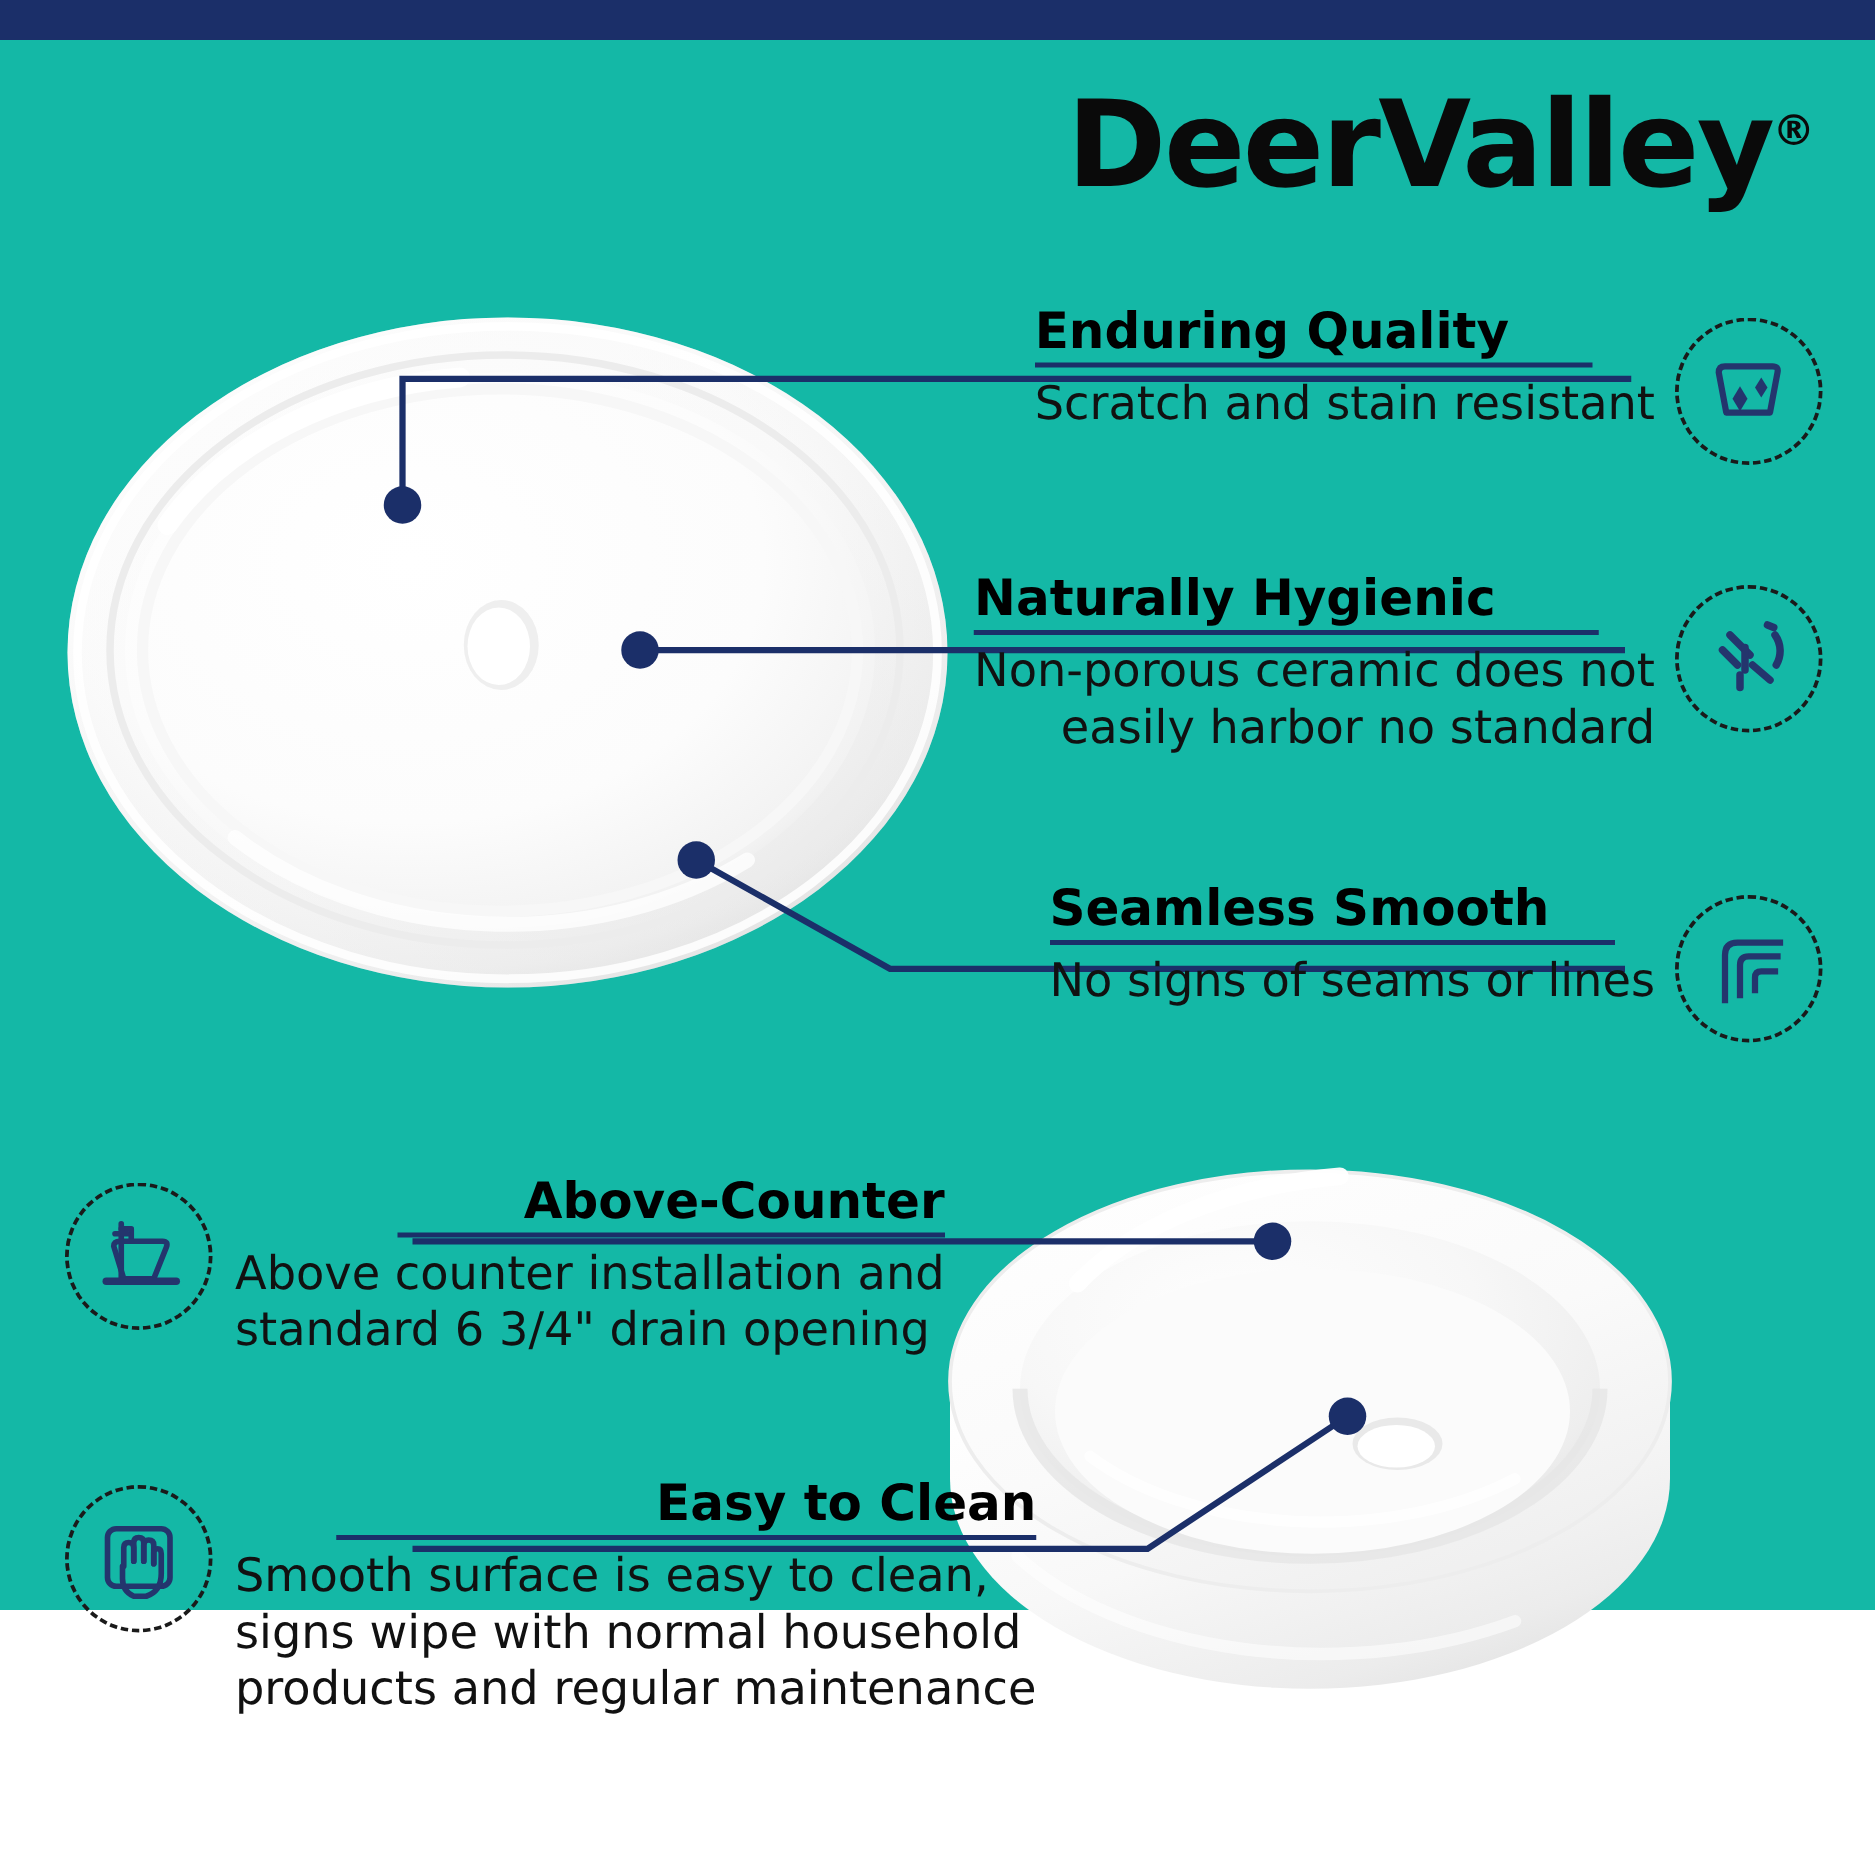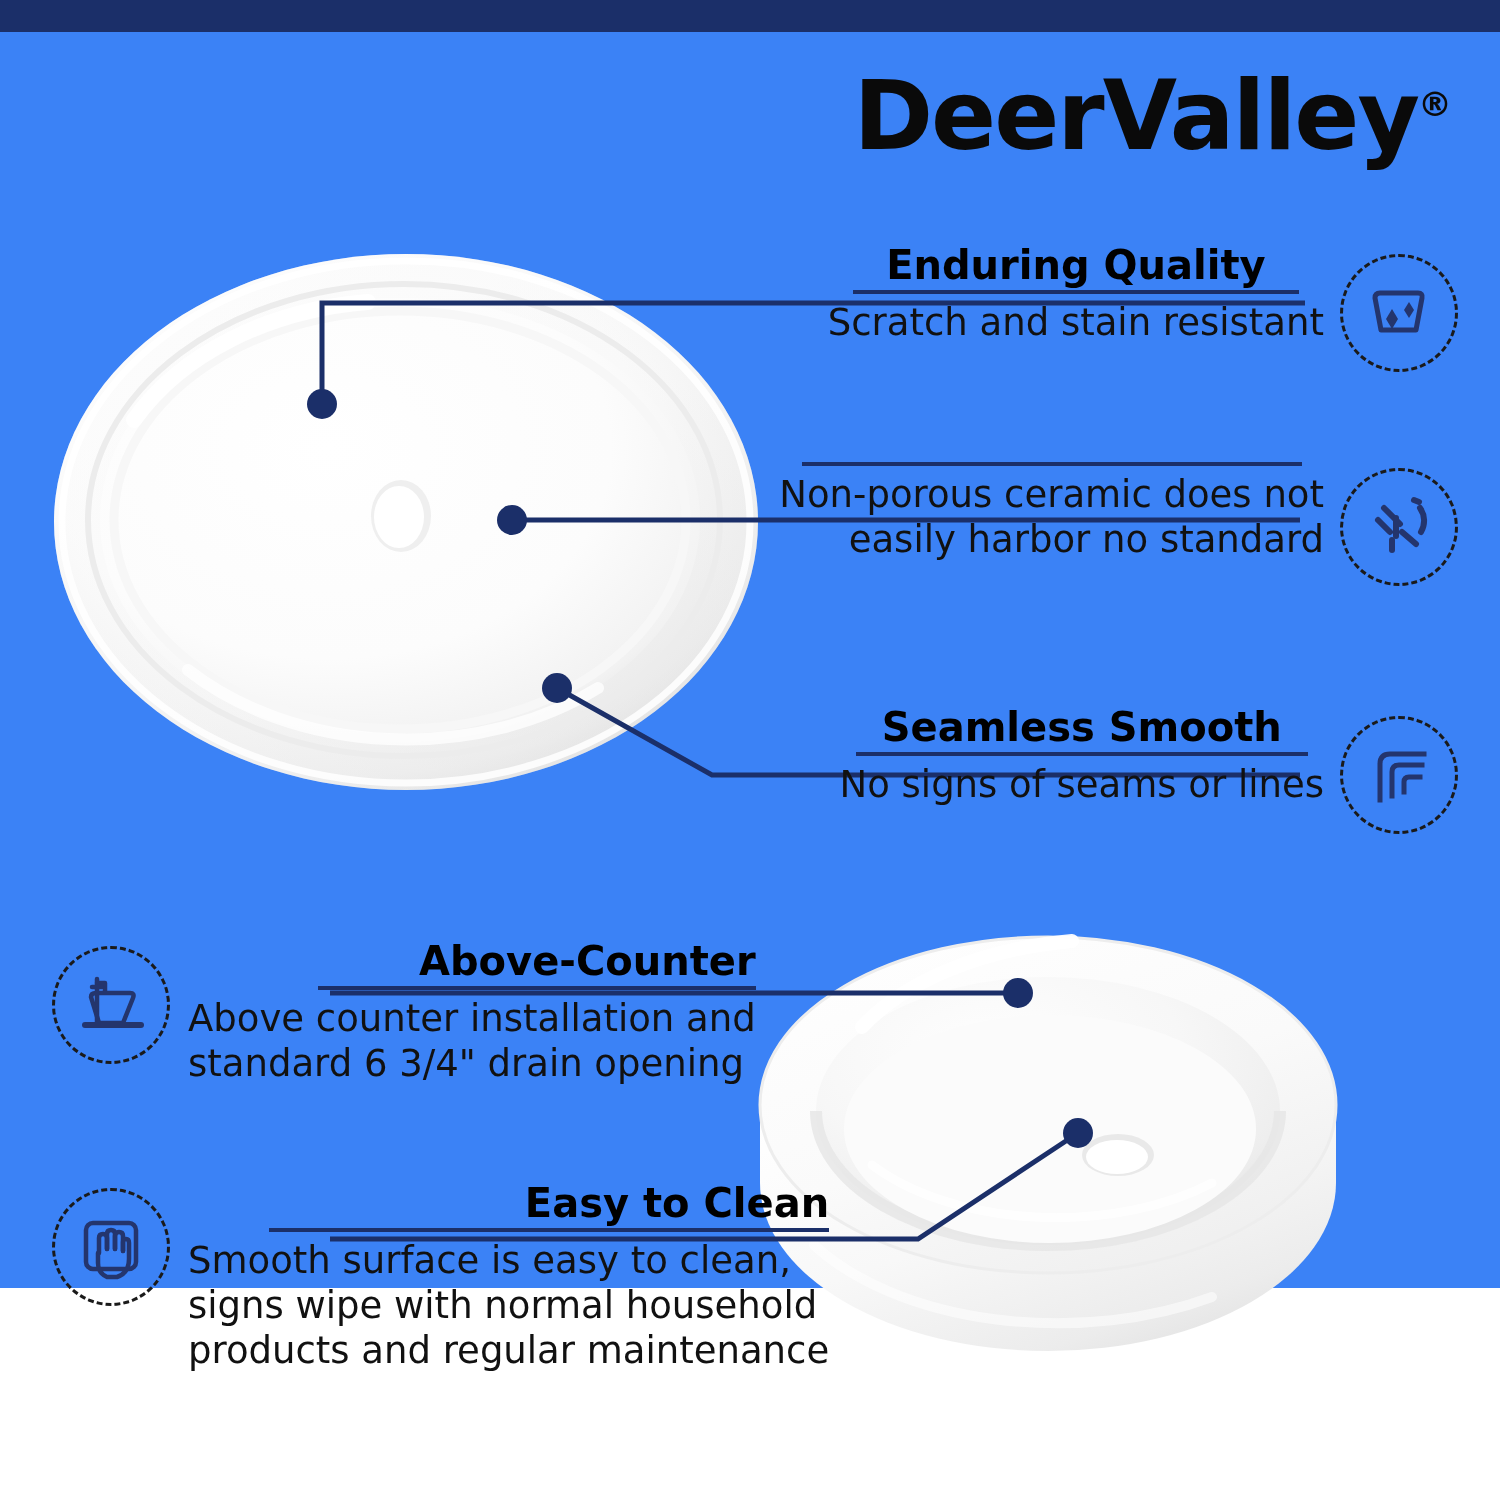--- a/index.html
+++ b/index.html
@@ -13,21 +13,21 @@
     font-family: "Liberation Sans", sans-serif;
     overflow: hidden;
     position: relative;
   }
 
   #stage {
     position: absolute;
     left: 0; top: 0;
     width: 1500px;
     height: 1288px;
-    background: #3b82f6;
+    background: #14b8a6;
   }
 
   
   .top-bar {
     position: absolute;
     left: 0; top: 0;
     width: 1500px;
     height: 32px;
     background: #1b2f69;
   }
@@ -107,21 +107,21 @@
     line-height: 1.22;
     margin-top: 6px;
     white-space: pre-line;
   }
 
   
   .feature.right {
     flex-direction: row;
   }
   .feature.right .feature-text {
-    align-items: center;
+    align-items: flex-start;
     text-align: right;
   }
   
   .feature.left .feature-text {
     align-items: flex-end;
     text-align: left;
   }
 
   .badge {
     width: 118px;
@@ -276,20 +276,21 @@
       <svg width="74" height="74" viewBox="0 0 74 74">
         <path d="M 13 22 Q 13 17 18 17 L 56 17 Q 61 17 60 22 L 54 54 L 19 54 Z" fill="none" stroke="#24356d" stroke-width="5" stroke-linejoin="round"></path>
         <path d="M 30 33 L 36 43 L 30 53 L 24 43 Z" fill="#24356d"></path>
         <path d="M 47 26 L 52 34 L 47 42 L 42 34 Z" fill="#24356d"></path>
       </svg>
     </div>
   </div>
 
   <div class="feature right" id="feat-hygienic">
     <div class="feature-text">
+      <div class="feature-title">Naturally Hygienic</div>
       <div class="rule" style="width:500px"></div>
       <div class="feature-desc">Non-porous ceramic does not
 easily harbor no standard</div>
     </div>
     <div class="badge">
       <svg width="74" height="74" viewBox="0 0 74 74">
         <g stroke="#24356d" stroke-width="6" fill="none" stroke-linecap="round">
           <path d="M 22 18 L 38 34"></path>
           <path d="M 16 30 L 28 42"></path>
           <path d="M 34 28 L 34 46"></path>

